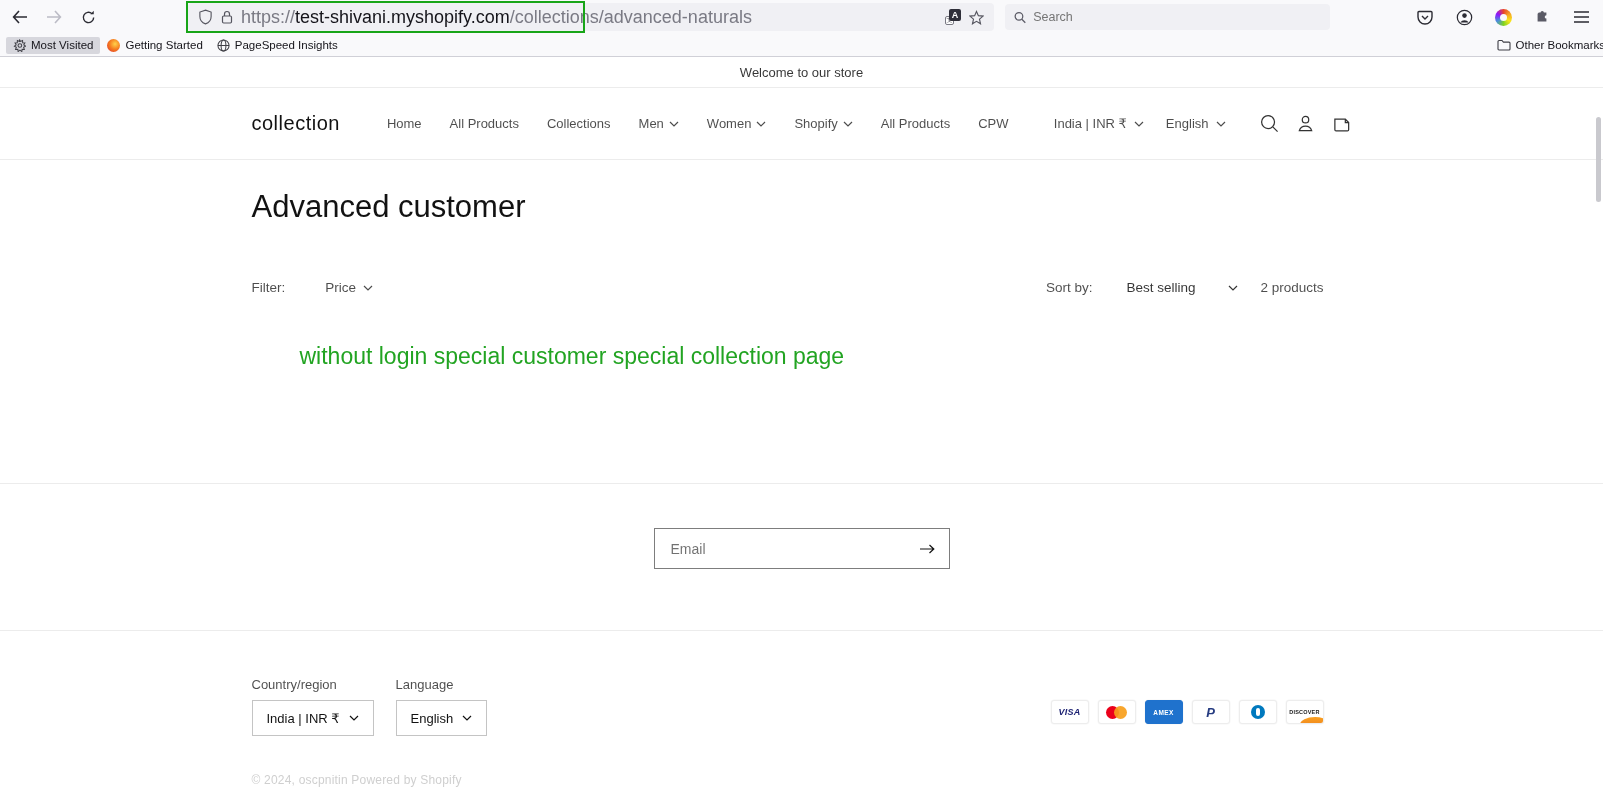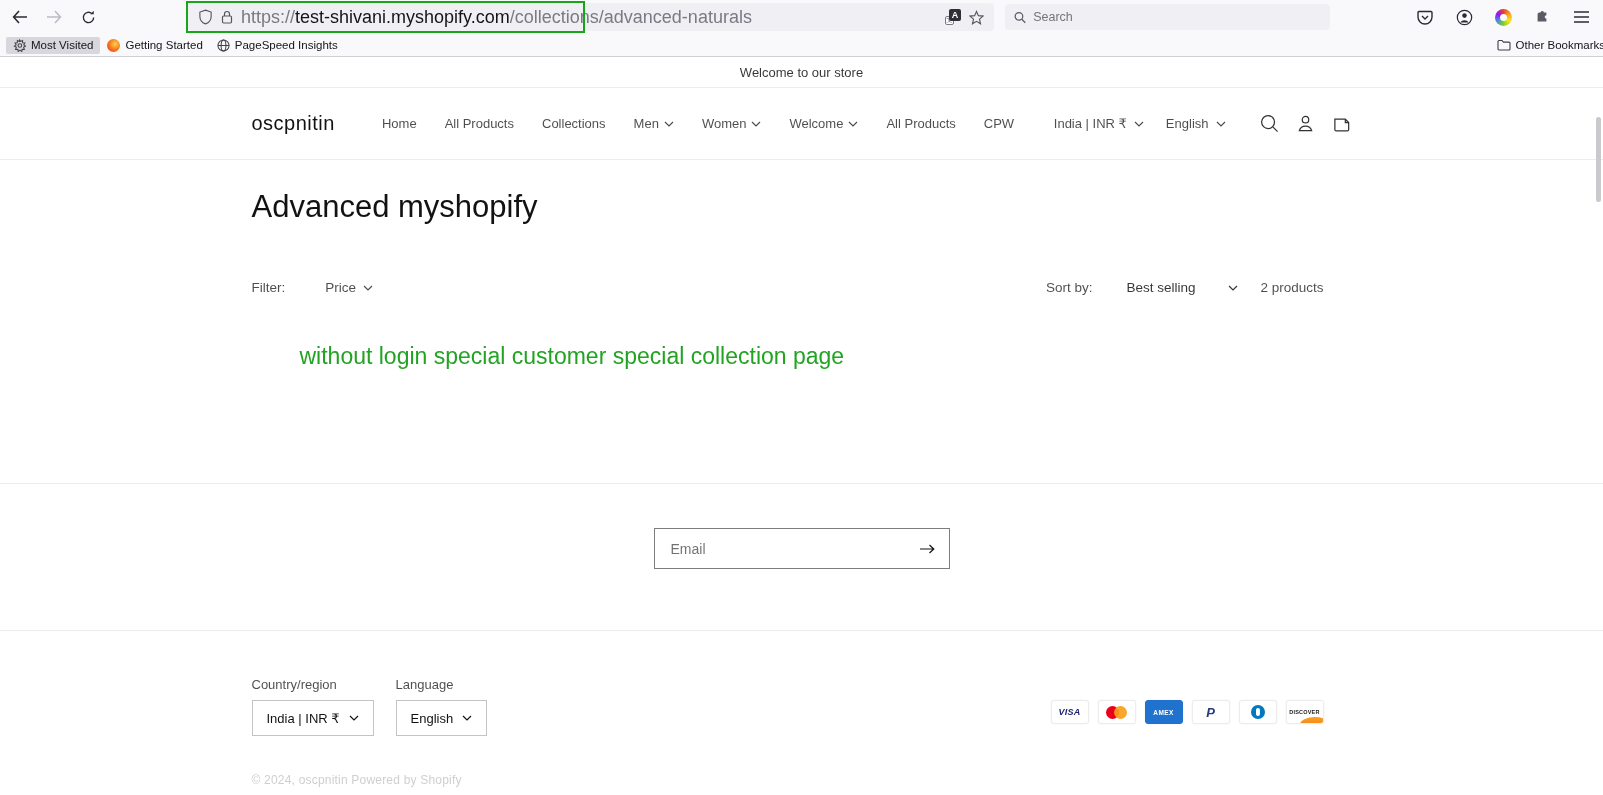--- a/index.html
+++ b/index.html
@@ -216,21 +216,21 @@
 </div>
 
 <div class="page">
 
   <div class="announce">
     <span>Welcome to our store</span>
   </div>
 
   <div class="store-header">
     <div class="shell header-inner">
-      <div class="logo">oscpnitin</div>
+      <div class="logo">collection</div>
       <div class="nav">
         <div class="nav-item">
             <span>Home</span>
           </div>
         <div class="nav-item">
             <span>All Products</span>
           </div>
         <div class="nav-item">
             <span>Collections</span>
           </div>
@@ -240,21 +240,21 @@
               <polyline points="1,1 5,5 9,1" fill="none" stroke="currentColor" stroke-width="1.2"></polyline>
             </svg>
           </div>
         <div class="nav-item">
             <span>Women</span>
           <svg width="10" height="6" viewBox="0 0 10 6">
               <polyline points="1,1 5,5 9,1" fill="none" stroke="currentColor" stroke-width="1.2"></polyline>
             </svg>
           </div>
         <div class="nav-item">
-            <span>Welcome</span>
+            <span>Shopify</span>
           <svg width="10" height="6" viewBox="0 0 10 6">
               <polyline points="1,1 5,5 9,1" fill="none" stroke="currentColor" stroke-width="1.2"></polyline>
             </svg>
           </div>
         <div class="nav-item">
             <span>All Products</span>
           </div>
         <div class="nav-item">
             <span>CPW</span>
           </div>
@@ -290,21 +290,21 @@
                 <path d="M3 5.5 H14 L17.5 9 V16.5 a1.2 1.2 0 0 1 -1.2 1.2 H4.2 A1.2 1.2 0 0 1 3 16.5 Z" stroke="#333" stroke-width="1.3" fill="none"></path>
                 <path d="M14 5.5 V9 H17.5" stroke="#333" stroke-width="1.3" fill="none"></path>
               </svg>
           </div>
         </div>
       </div>
     </div>
   </div>
 
   <div class="shell">
-    <h1 class="coll-title">Advanced myshopify</h1>
+    <h1 class="coll-title">Advanced customer</h1>
 
     <div class="filter-row">
       <div class="filter-left">
         <span>Filter:</span>
         <div class="facet">
           <span>Price</span>
           <svg width="10" height="6" viewBox="0 0 10 6">
               <polyline points="1,1 5,5 9,1" fill="none" stroke="currentColor" stroke-width="1.2"></polyline>
             </svg>
         </div>

